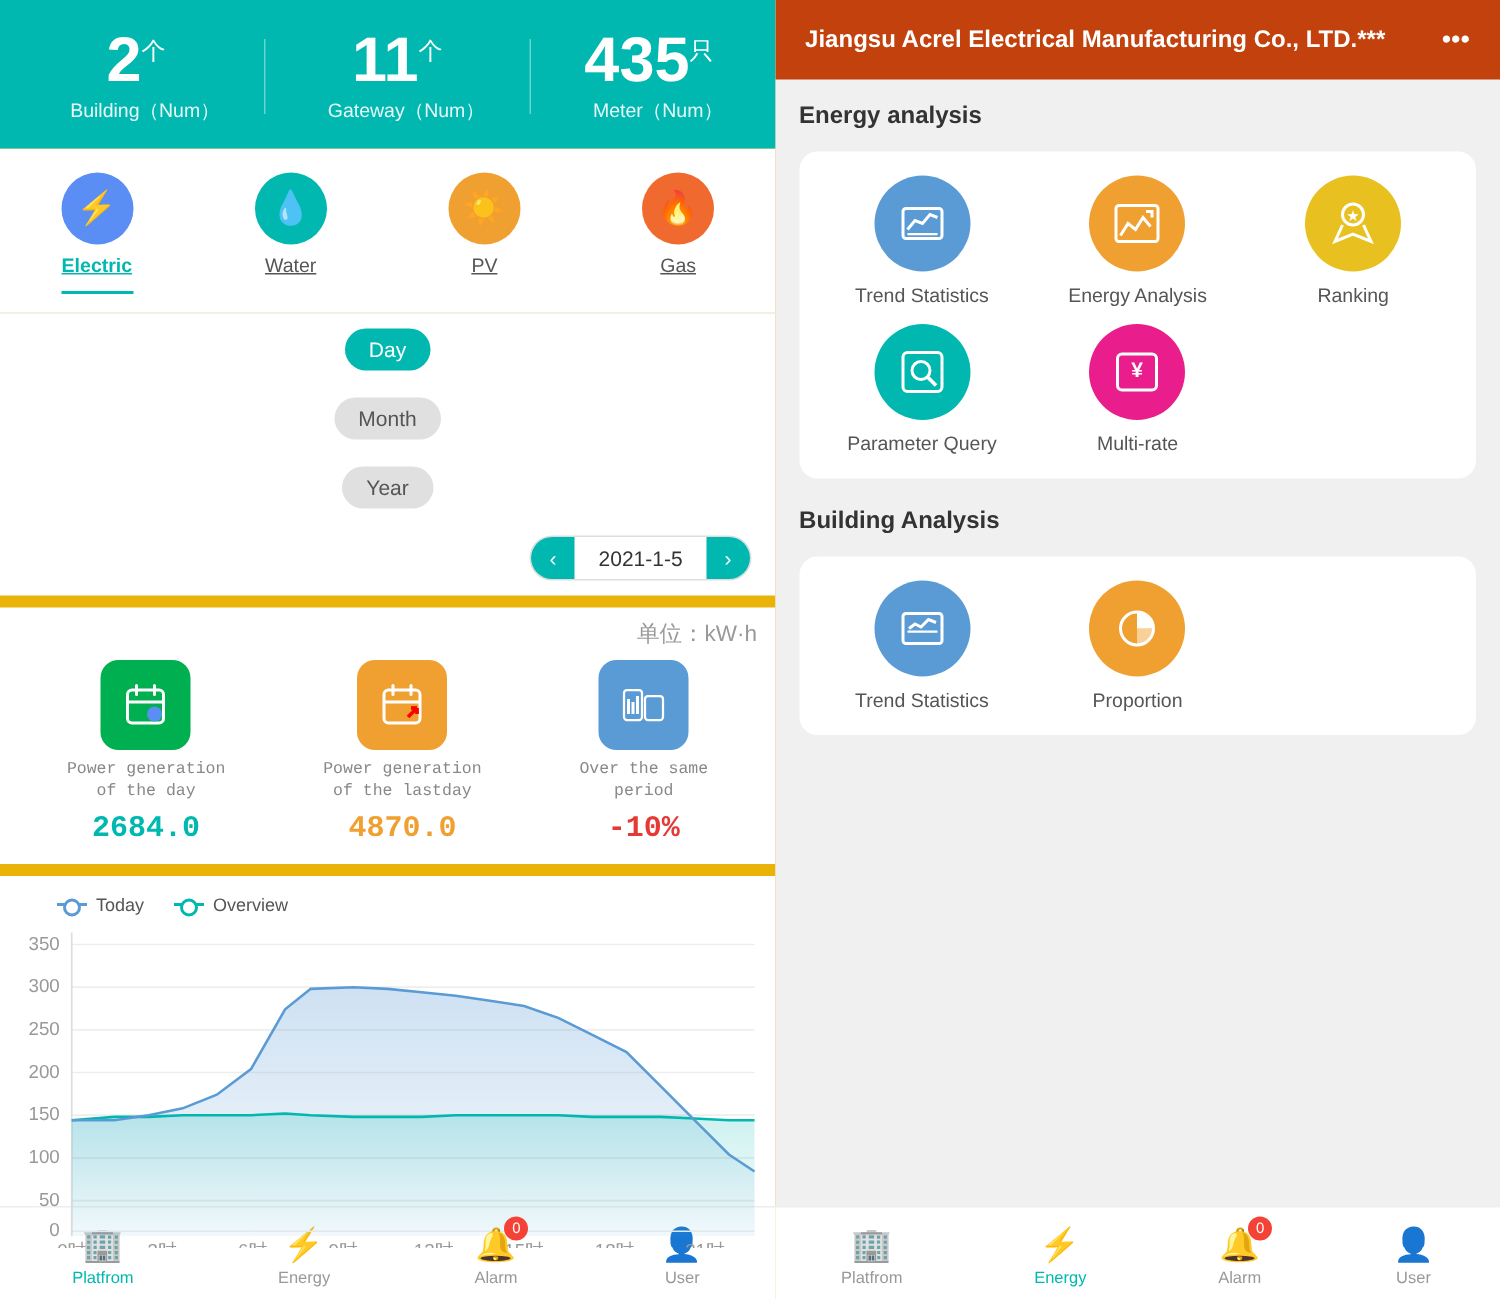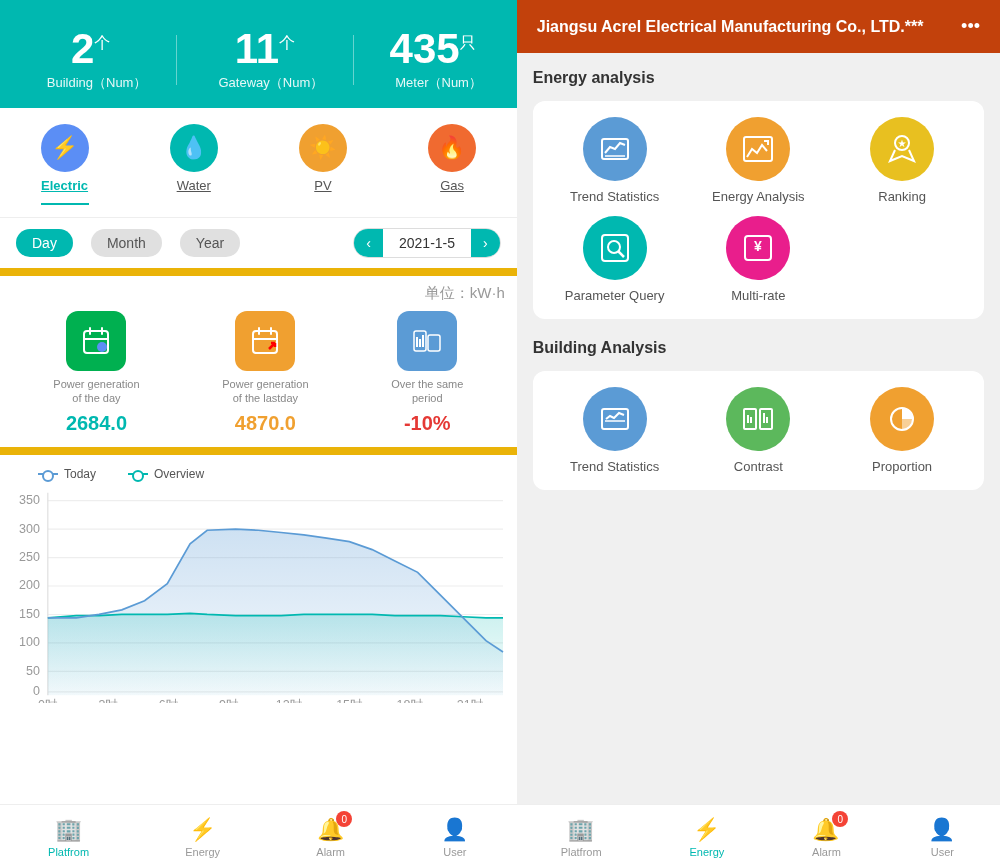--- a/index.html
+++ b/index.html
@@ -117,20 +117,21 @@
       margin-top: 4px;
     }
 
     
     .date-selector {
       background: white;
       display: flex;
       align-items: center;
       padding: 10px 16px;
       gap: 18px;
+      flex-direction: column;
     }
 
     .period-btn {
       padding: 6px 16px;
       border-radius: 20px;
       border: none;
       cursor: pointer;
       font-size: 14px;
     }
 
@@ -179,20 +180,21 @@
     .unit-label {
       text-align: right;
       font-size: 15px;
       color: #999;
       margin-bottom: 8px;
     }
 
     .cards-row {
       display: flex;
       justify-content: space-around;
+      font-family: Liberation Mono, monospace;
     }
 
     .stat-card {
       display: flex;
       flex-direction: column;
       align-items: center;
       gap: 6px;
     }
 
     .card-icon {
@@ -228,21 +230,21 @@
     
     .chart-area {
       background: white;
       margin-top: 8px;
       padding: 12px 8px 8px;
       flex: 1;
     }
 
     .chart-legend {
       display: flex;
-      gap: 32px;
+      gap: 20px;
       padding-left: 30px;
       margin-bottom: 6px;
     }
 
     .legend-item {
       display: flex;
       align-items: center;
       gap: 6px;
       font-size: 12px;
       color: #555;
@@ -692,33 +694,20 @@
         <div class="menu-icon-circle blue">
           <svg width="36" height="36" viewBox="0 0 36 36" fill="white">
             <rect x="5" y="8" width="26" height="20" rx="2" fill="none" stroke="white" stroke-width="2"></rect>
             <line x1="8" y1="20" x2="28" y2="20" stroke="white" stroke-width="1.5"></line>
             <polyline points="9,18 13,15 17,17 22,12 27,14" fill="none" stroke="white" stroke-width="2"></polyline>
           </svg>
         </div>
         <span class="menu-item-label">Trend Statistics</span>
       </div>
 
-      <div class="menu-item">
-        <div class="menu-icon-circle light-green" style="background:#5cb85c;">
-          <svg width="36" height="36" viewBox="0 0 36 36" fill="white">
-            <rect x="4" y="8" width="12" height="20" rx="1" fill="none" stroke="white" stroke-width="2"></rect>
-            <rect x="20" y="8" width="12" height="20" rx="1" fill="none" stroke="white" stroke-width="2"></rect>
-            <rect x="7" y="14" width="2" height="8" fill="white"></rect>
-            <rect x="10" y="16" width="2" height="6" fill="white"></rect>
-            <rect x="23" y="12" width="2" height="10" fill="white"></rect>
-            <rect x="26" y="16" width="2" height="6" fill="white"></rect>
-          </svg>
-        </div>
-        <span class="menu-item-label">Contrast</span>
-      </div>
 
       <div class="menu-item">
         <div class="menu-icon-circle orange">
           <svg width="36" height="36" viewBox="0 0 36 36" fill="white">
             <circle cx="18" cy="18" r="11" fill="none" stroke="white" stroke-width="2"></circle>
             <path d="M18 18 L18 7 A11 11 0 0 1 29 18 Z" fill="white"></path>
             <path d="M18 18 L29 18 A11 11 0 0 1 18 29 Z" fill="rgba(255,255,255,0.5)"></path>
           </svg>
         </div>
         <span class="menu-item-label">Proportion</span>

